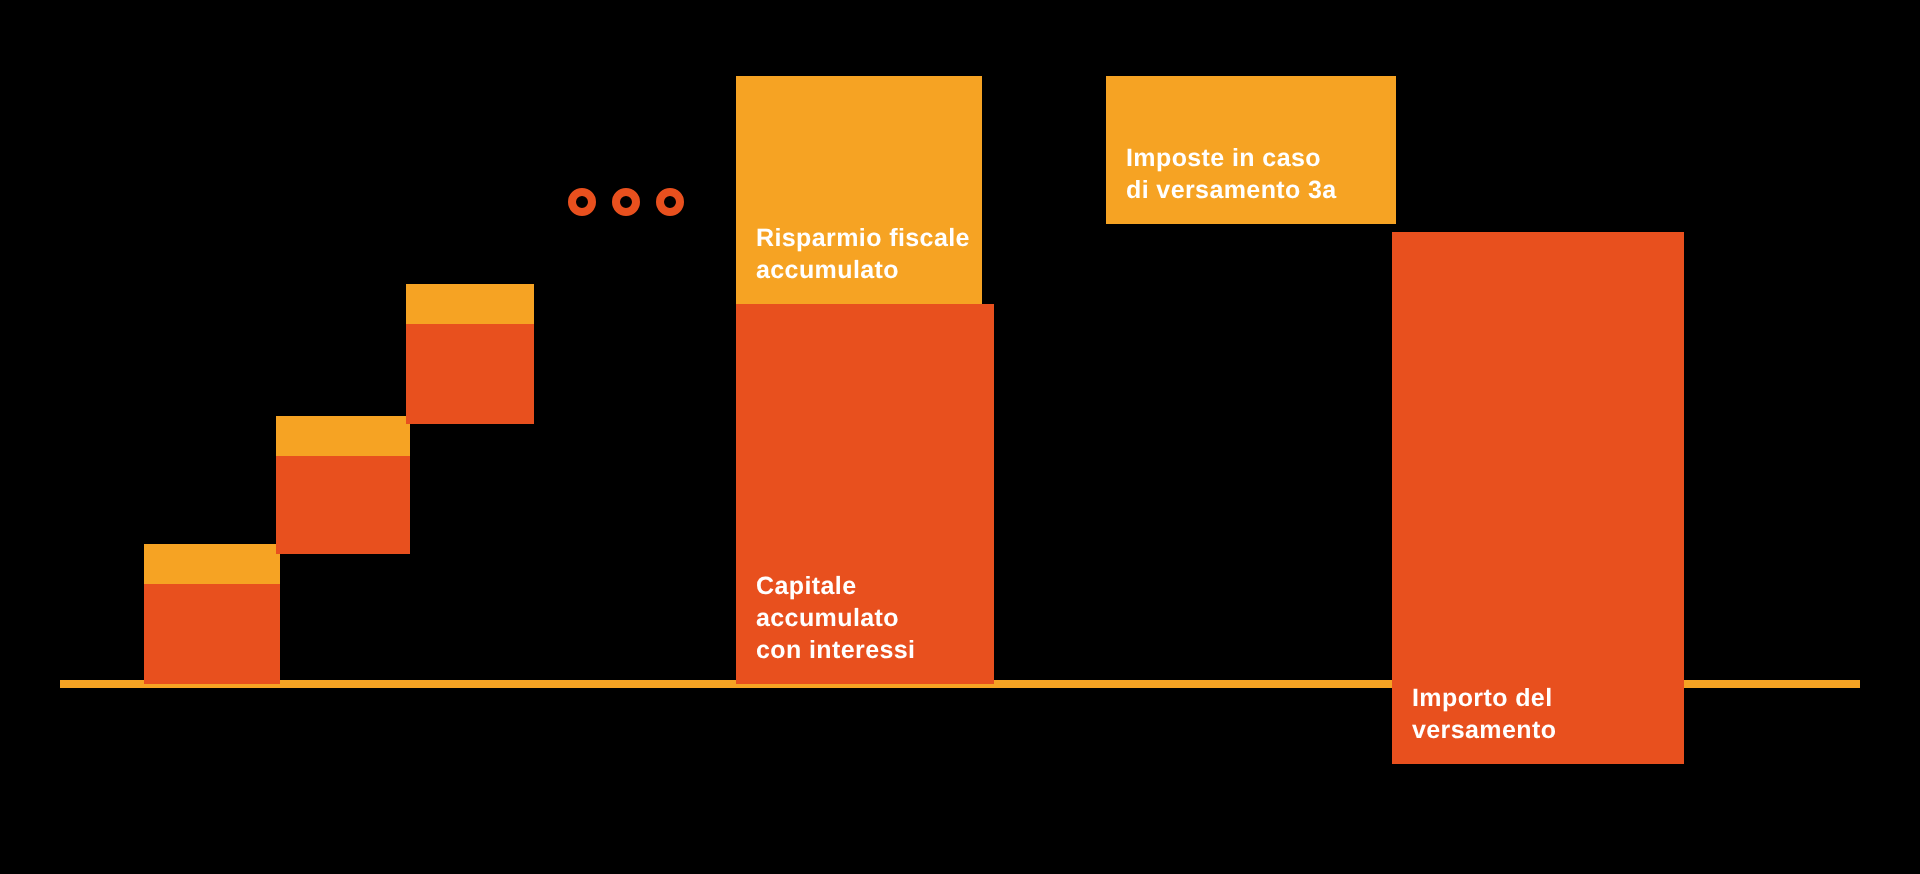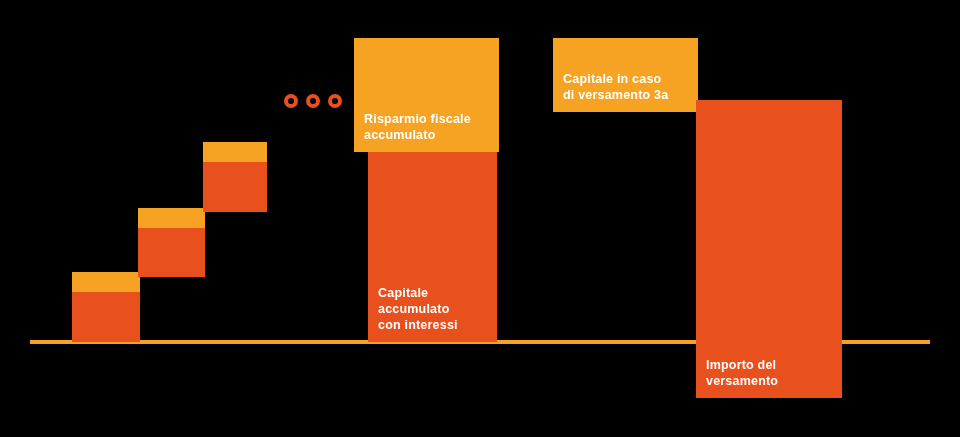--- a/index.html
+++ b/index.html
@@ -43,32 +43,32 @@
 <body style="background: rgb(0, 0, 0);">
 
 <div class="canvas" style="background: rgb(0, 0, 0);">
   <div class="baseline" style="left: 30px; top: 340px; width: 900px; height: 4px; background: rgb(246, 163, 35);"></div>
 <div class="seg" style="left: 72px; width: 68px; top: 272px; height: 20px; background: rgb(246, 163, 35);"></div>
     <div class="seg" style="left: 72px; width: 68px; top: 292px; height: 50px; background: rgb(232, 80, 30);"></div>
     <div class="seg" style="left: 138px; width: 67px; top: 208px; height: 20px; background: rgb(246, 163, 35);"></div>
     <div class="seg" style="left: 138px; width: 67px; top: 228px; height: 49px; background: rgb(232, 80, 30);"></div>
     <div class="seg" style="left: 203px; width: 64px; top: 142px; height: 20px; background: rgb(246, 163, 35);"></div>
     <div class="seg" style="left: 203px; width: 64px; top: 162px; height: 50px; background: rgb(232, 80, 30);"></div>
-    <div class="seg" style="left: 354px; width: 145px; top: 38px; height: 114px; background: rgb(246, 163, 35);">
+    <div class="seg" style="left: 368px; width: 123px; top: 38px; height: 114px; background: rgb(246, 163, 35);">
       <span class="seg-label">Risparmio fiscale
 accumulato</span>
     </div>
     <div class="seg" style="left: 368px; width: 129px; top: 152px; height: 190px; background: rgb(232, 80, 30);">
       <span class="seg-label">Capitale accumulato
 con interessi</span>
     </div>
     <div class="seg" style="left: 553px; width: 145px; top: 38px; height: 74px; background: rgb(246, 163, 35);">
-      <span class="seg-label">Capitale in caso
+      <span class="seg-label">Imposte in caso
 di versamento 3a</span>
     </div>
-    <div class="seg" style="left: 696px; width: 146px; top: 100px; height: 298px; background: rgb(232, 80, 30);">
+    <div class="seg" style="left: 696px; width: 146px; top: 116px; height: 266px; background: rgb(232, 80, 30);">
       <span class="seg-label">Importo del
 versamento</span>
     </div>
     <div class="dot" style="width: 14px; height: 14px; left: 284px; top: 94px; border: 4px solid rgb(232, 80, 30);"></div>
     <div class="dot" style="width: 14px; height: 14px; left: 306px; top: 94px; border: 4px solid rgb(232, 80, 30);"></div>
     <div class="dot" style="width: 14px; height: 14px; left: 328px; top: 94px; border: 4px solid rgb(232, 80, 30);"></div>
   </div>
 
 </body></html>

